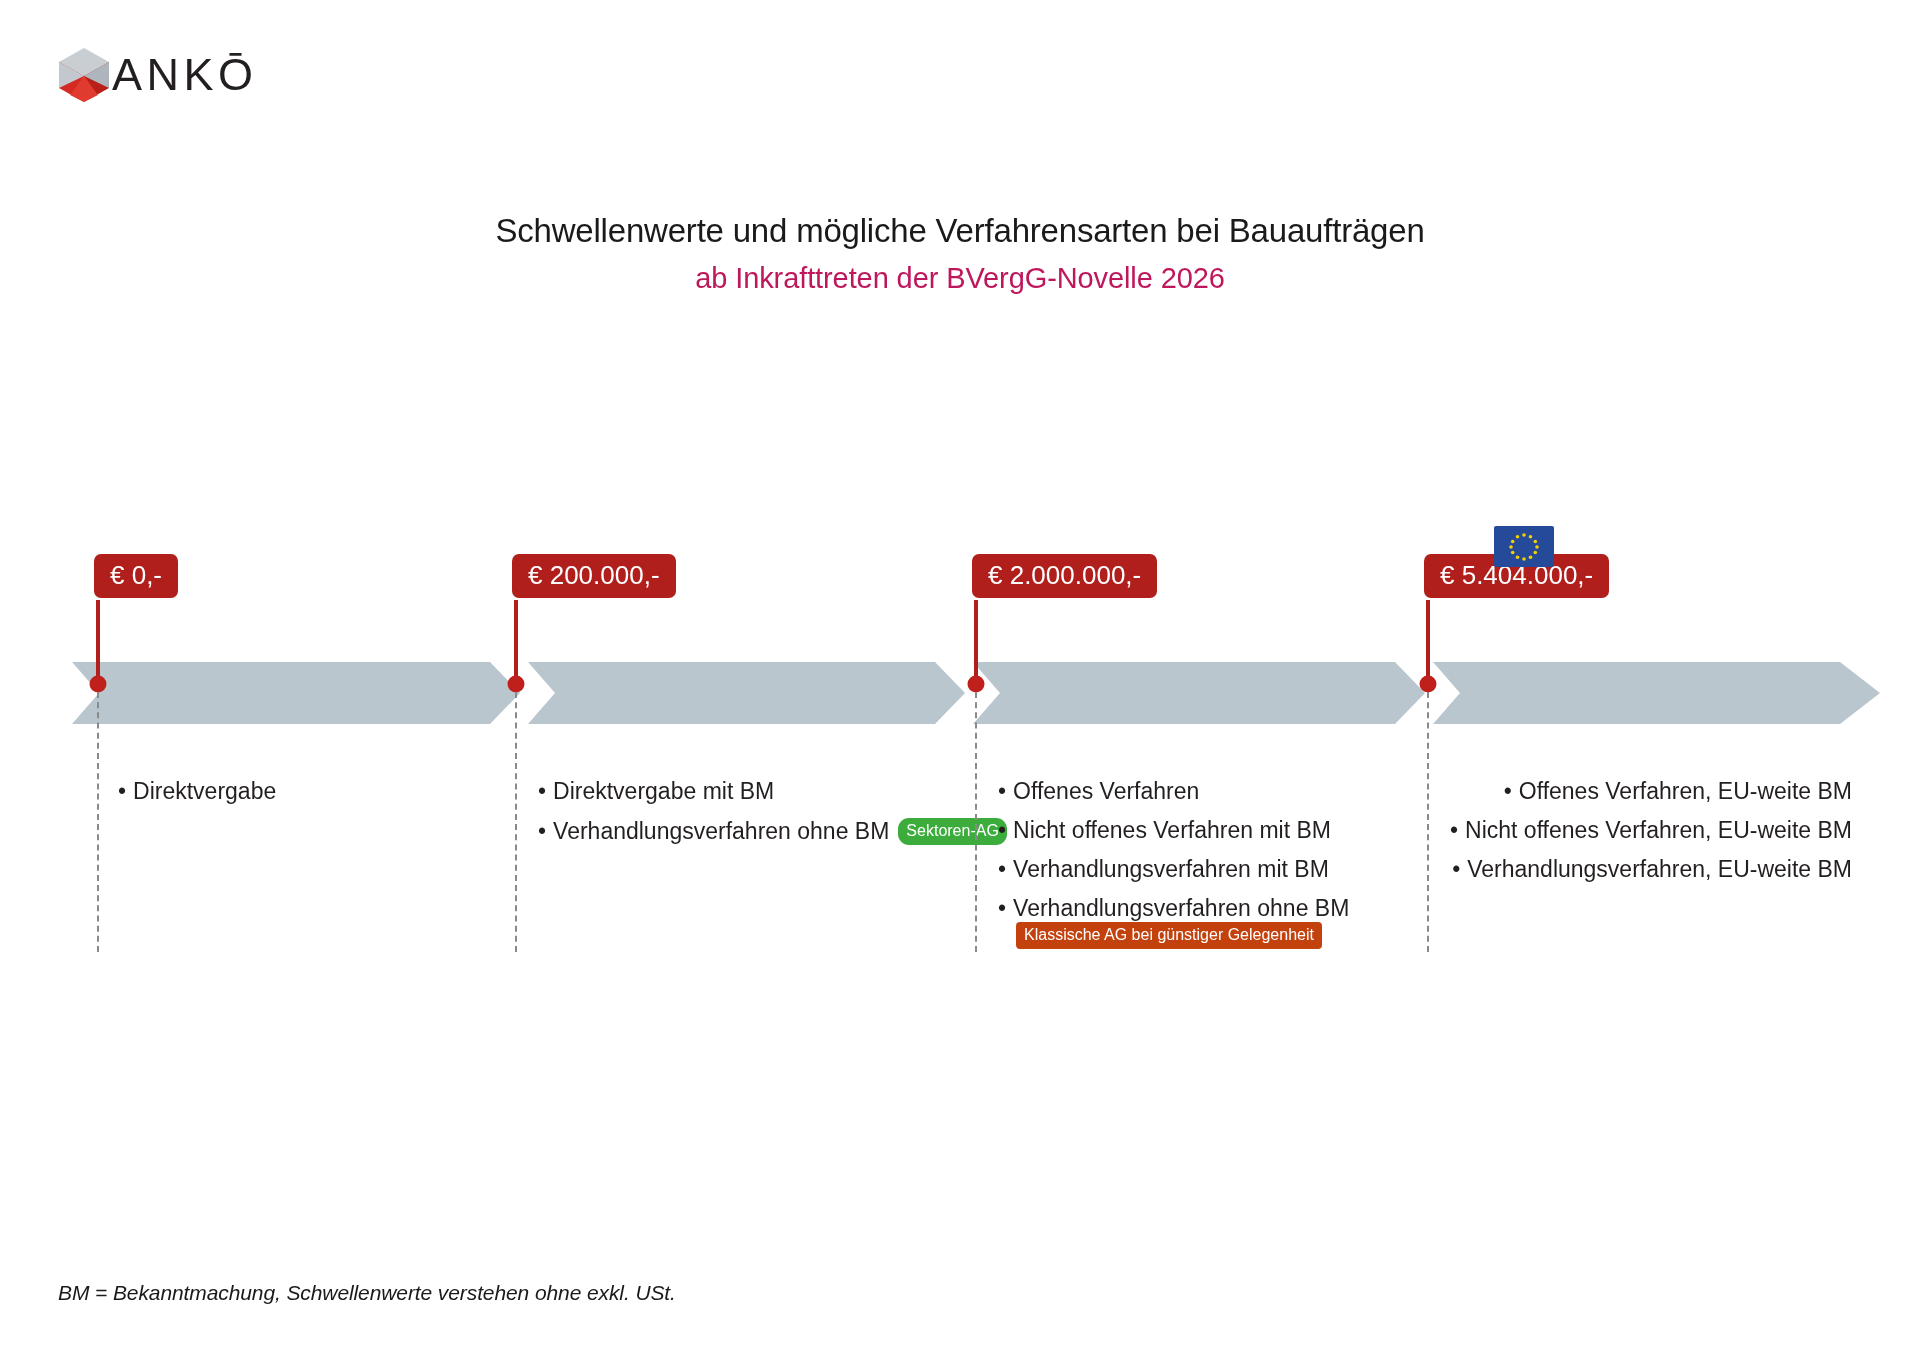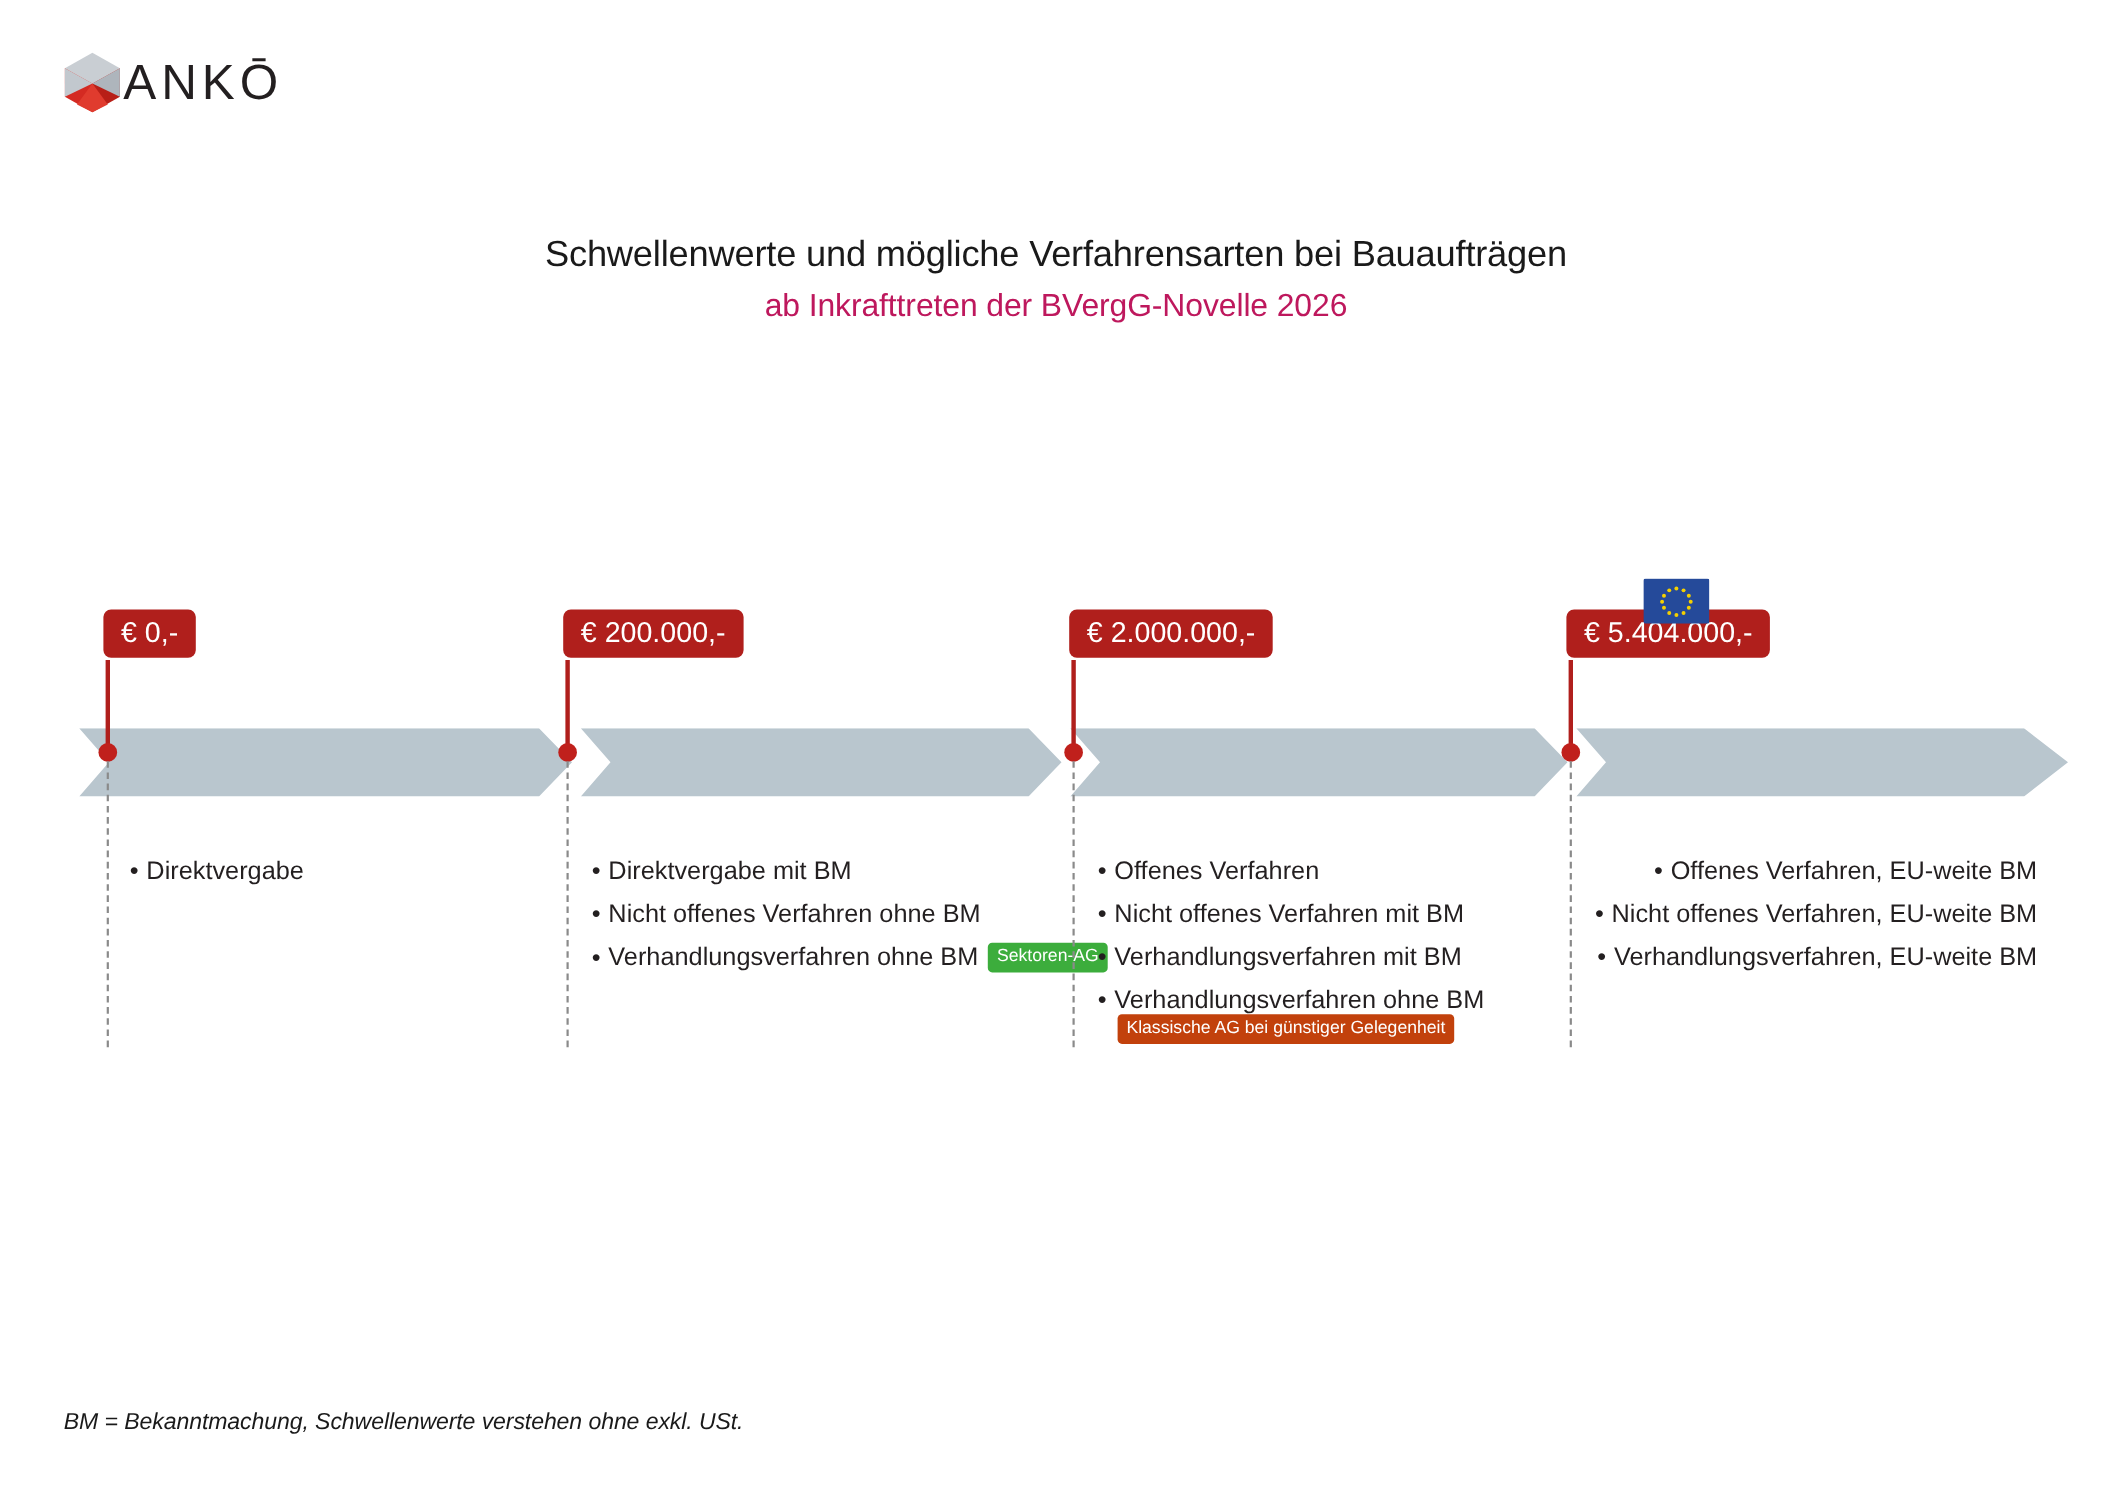--- a/index.html
+++ b/index.html
@@ -143,20 +143,21 @@
     vertical-align: middle;
     white-space: nowrap;
   }
   .tag-green {
     background: #3cad3c;
     font-size: 16px;
     padding: 5px 8px 6px 8px;
     margin-left: 9px;
     position: relative;
     top: -1px;
+    border-radius: 11px;
   }
   .tag-blue {
     background: #c2410c;
     font-size: 16px;
     padding: 5px 8px 6px 8px;
   }
 
   
   #eu-flag {
     position: absolute;
@@ -217,21 +218,20 @@
 </div>
 
 <div class="milestone" style="left:516px;">
   <div class="ms-badge">€ 200.000,-</div>
   <div class="ms-stem"></div>
   <div class="ms-dot"></div>
   <div class="ms-dash"></div>
 </div>
 <div class="bullets" style="left:538px;">
   <span class="bullet"><span class="dot">•</span><span>Direktvergabe mit BM</span></span>
-  <span class="bullet"><span class="dot">•</span><span>Nicht offenes Verfahren ohne BM</span></span>
   <span class="bullet"><span class="dot">•</span><span>Verhandlungsverfahren ohne BM</span><span class="tag tag-green">Sektoren-AG</span></span>
 </div>
 
 <div class="milestone" style="left:976px;">
   <div class="ms-badge">€ 2.000.000,-</div>
   <div class="ms-stem"></div>
   <div class="ms-dot"></div>
   <div class="ms-dash"></div>
 </div>
 <div class="bullets" style="left:998px;">

